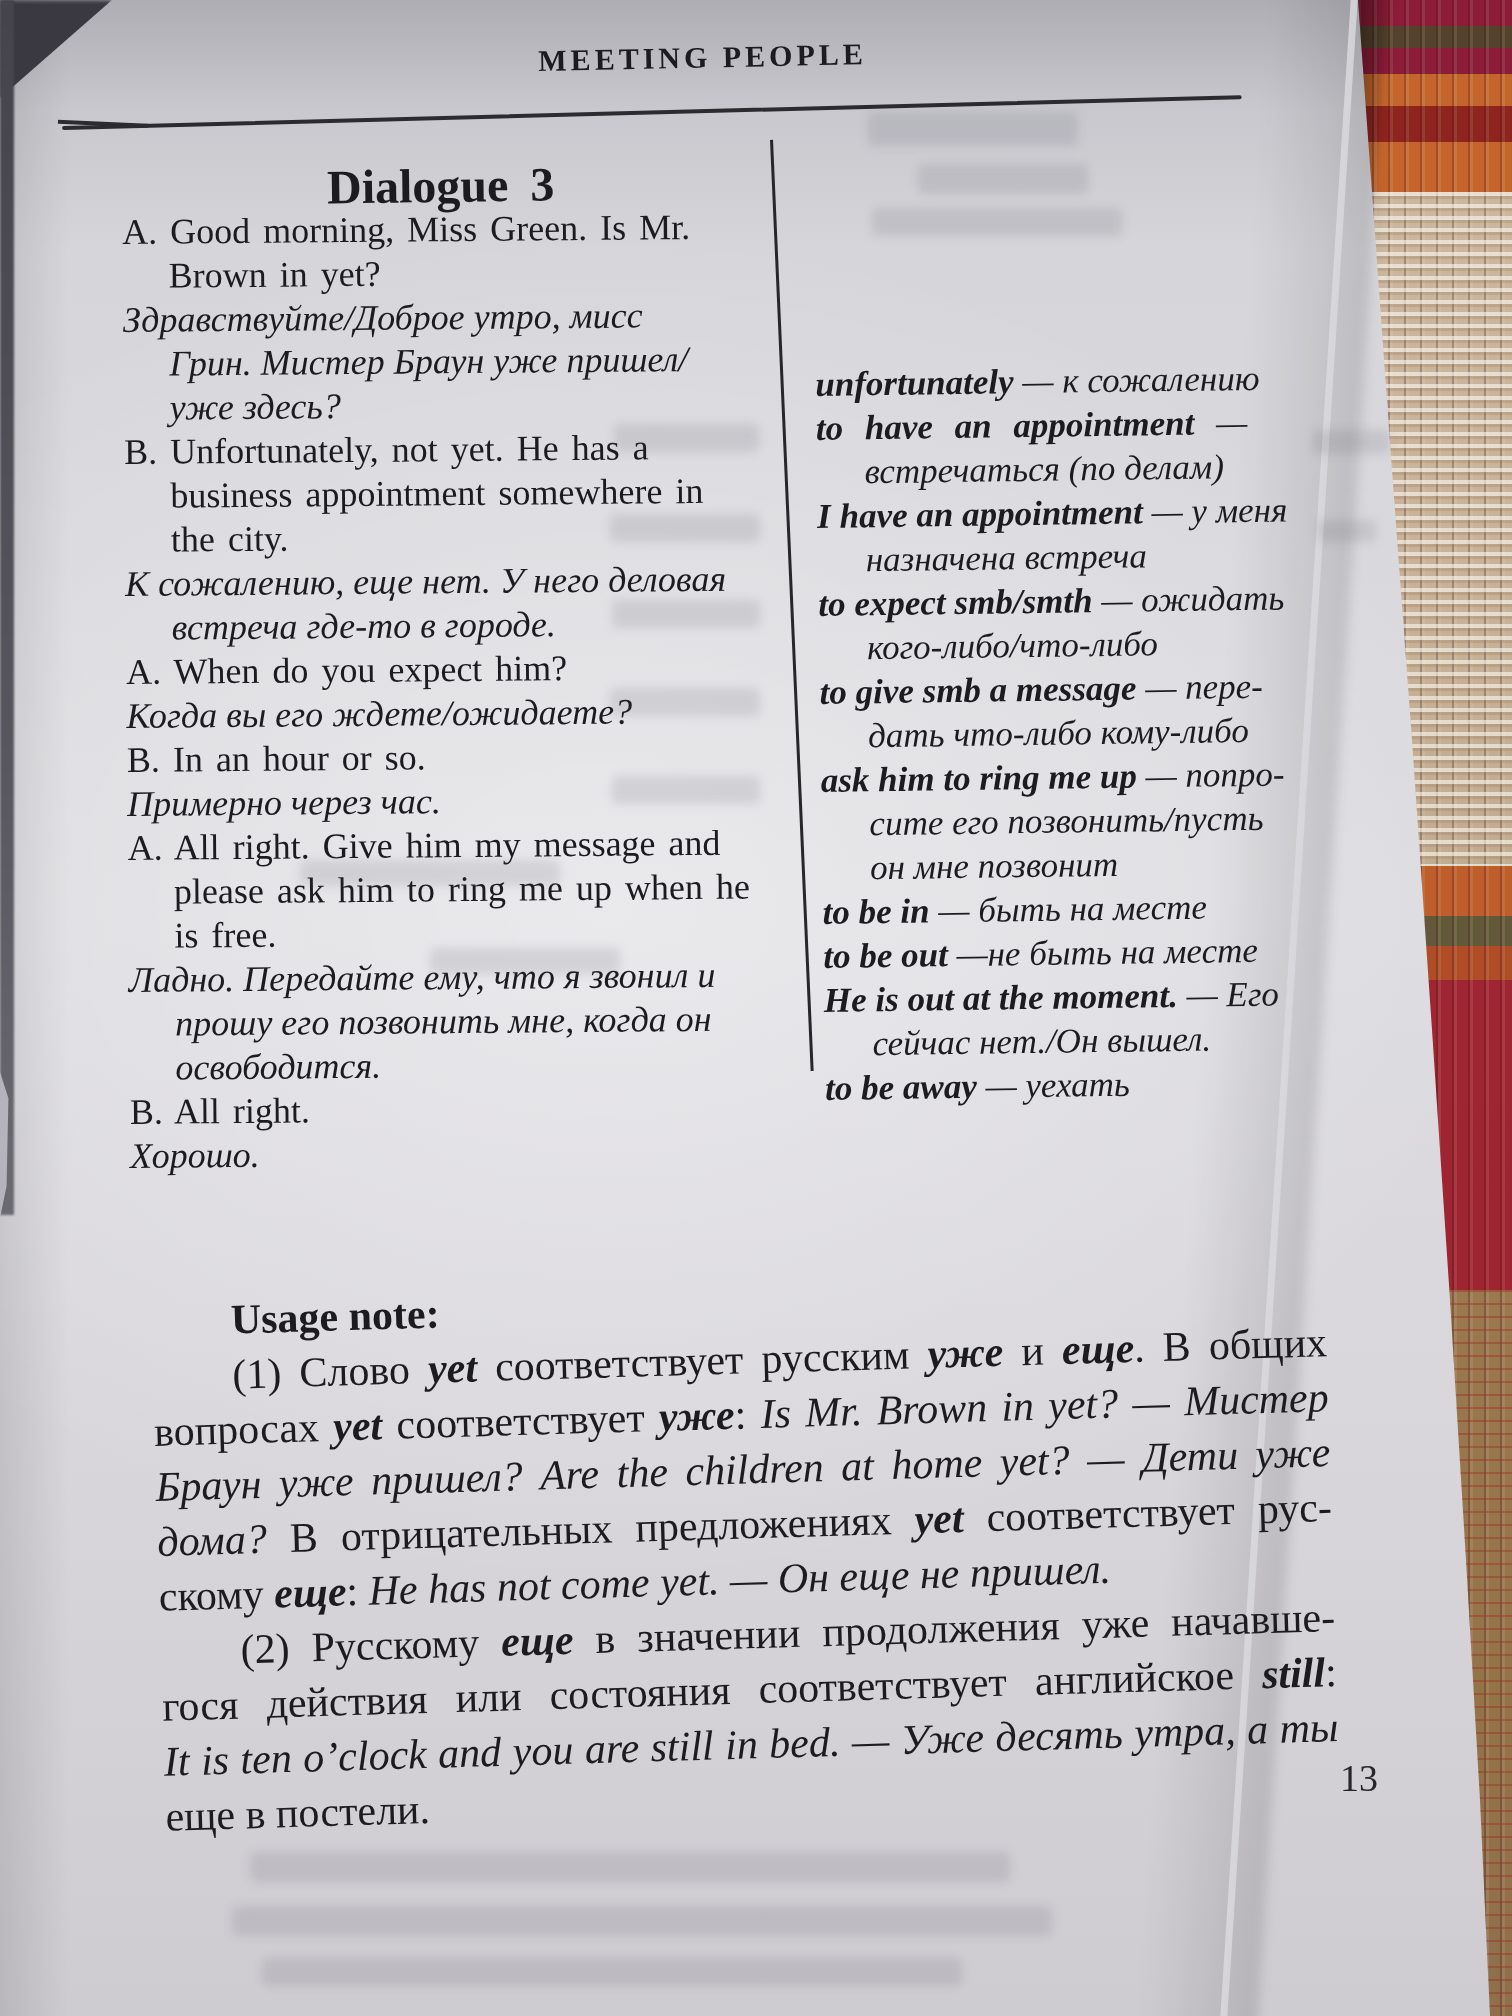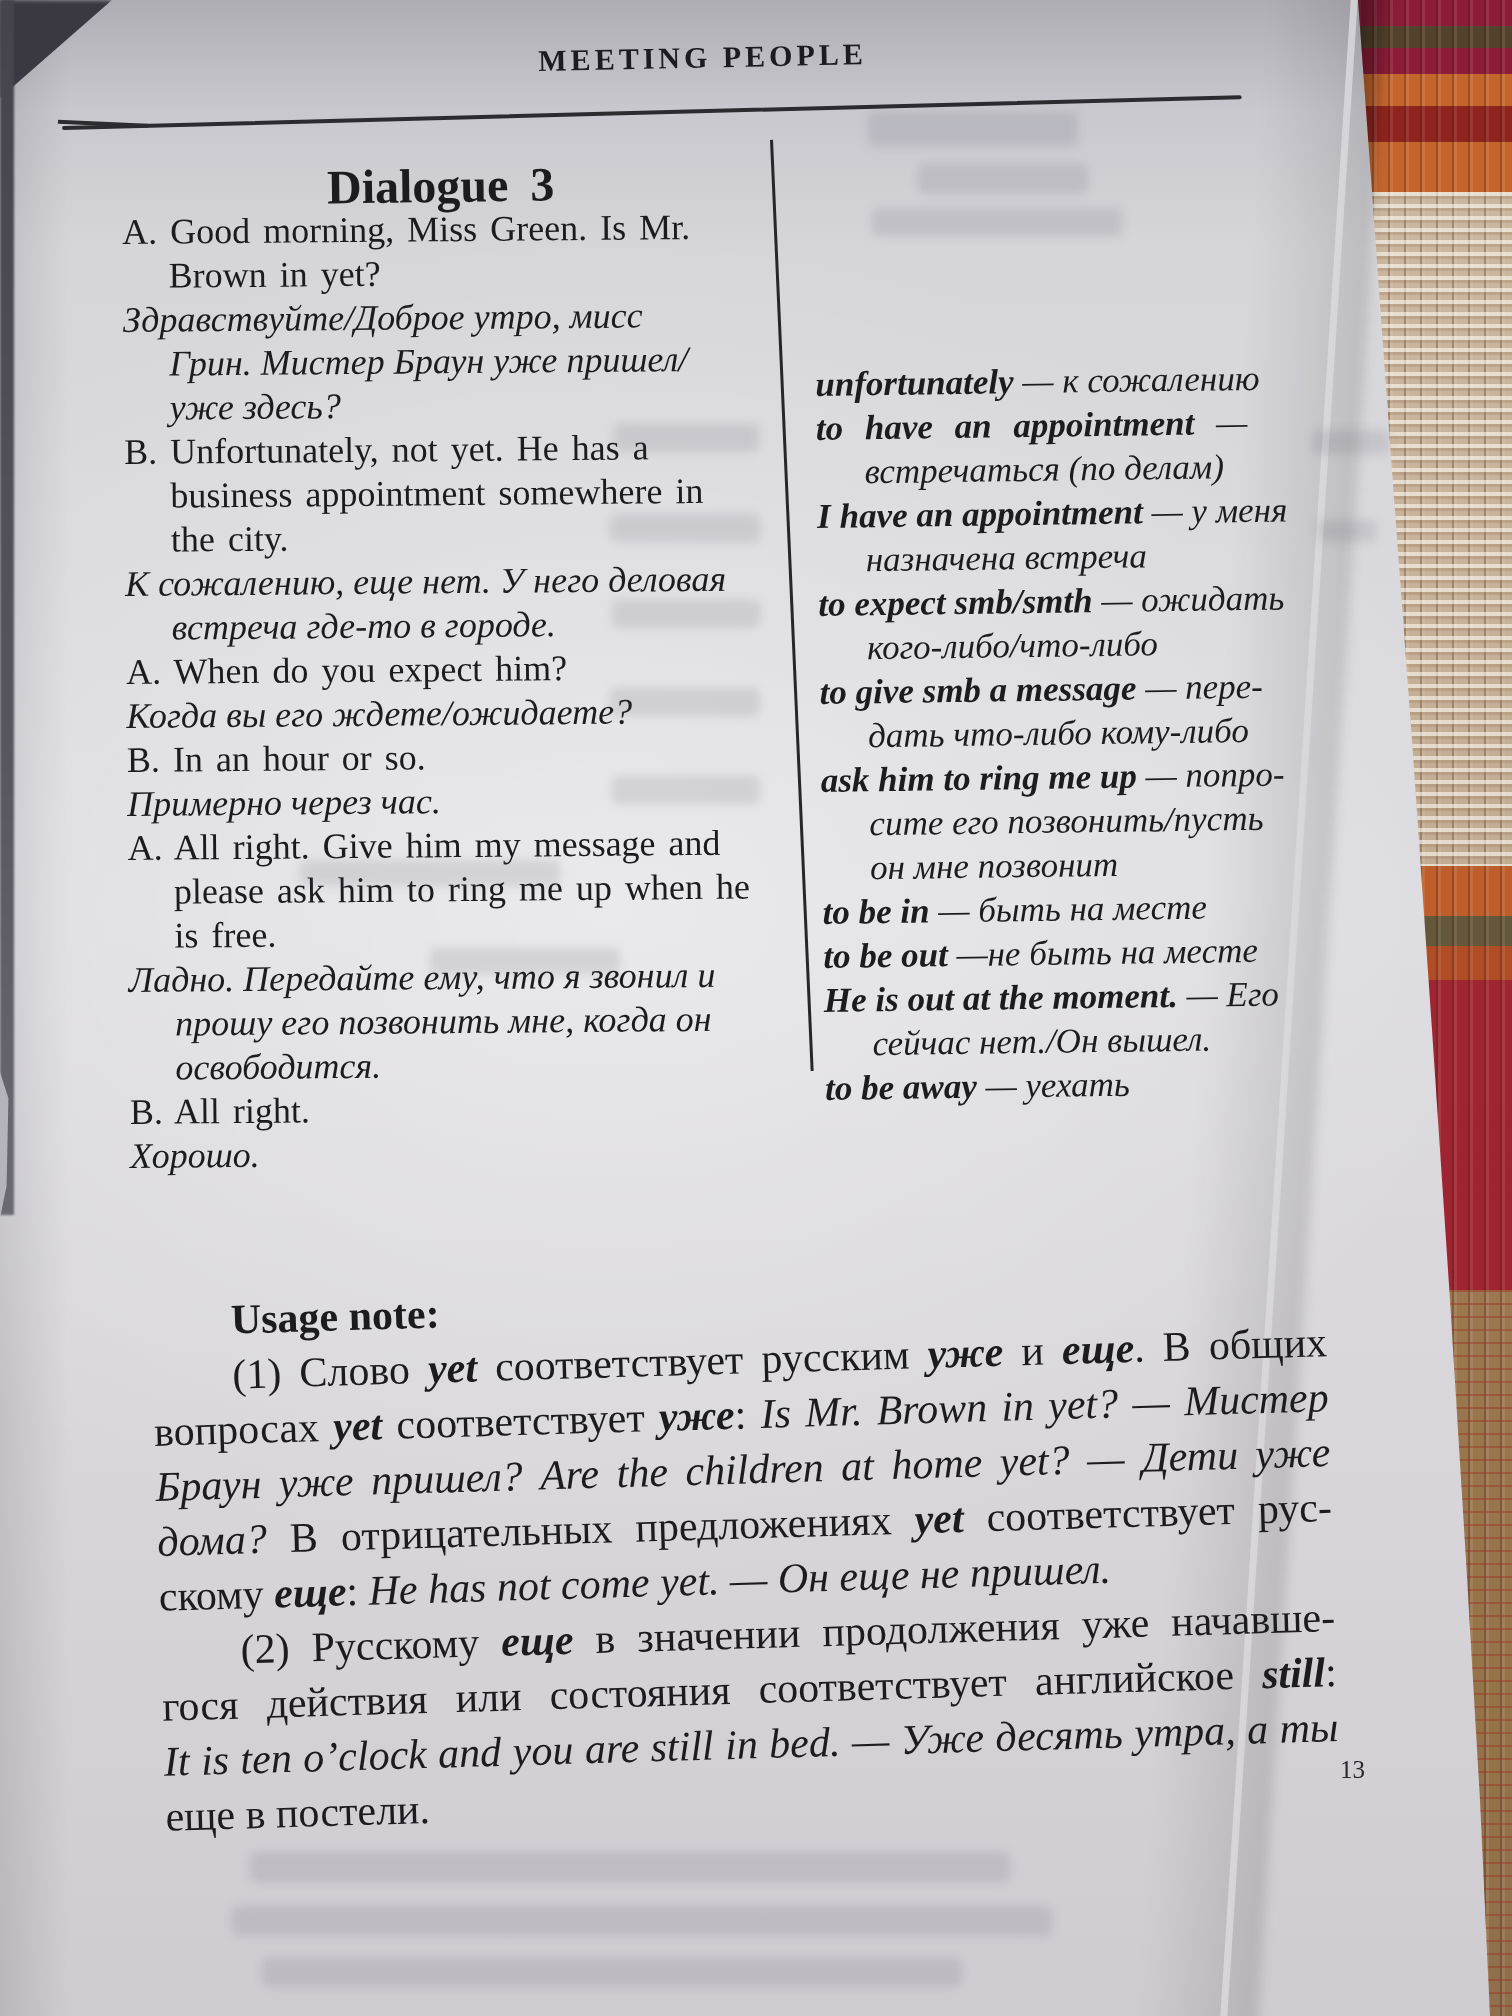--- a/index.html
+++ b/index.html
@@ -73,21 +73,21 @@
   .usage{position:absolute;left:150px;top:1295px;width:1175px;font-size:42px;line-height:55px;
     transform:rotate(-1.7deg);transform-origin:0 0;}
   .us-line{min-height:55px;}
   .us-line.indent{padding-left:80px;}
   .us-line.jfy{text-align:justify;text-align-last:justify;}
   .us-title{font-weight:bold;padding-left:80px;}
   .seg-r{font-style:normal;font-weight:normal;}
   .seg-i{font-style:italic;}
   .seg-bi{font-style:italic;font-weight:bold;}
   
-  .page-number{position:absolute;left:1340px;top:1756px;font-size:25px;color:#26262c;}
+  .page-number{position:absolute;left:1340px;top:1756px;font-size:38px;color:#26262c;}
   .smudge{position:absolute;background:rgba(70,70,88,0.13);filter:blur(5px);border-radius:6px;}
 </style>
 </head>
 <body>
 
 <div id="stage">
 
   <div class="textile">
     <div class="tex-layer tex-bands"></div>
     <div class="tex-layer tex-ribs"></div>

